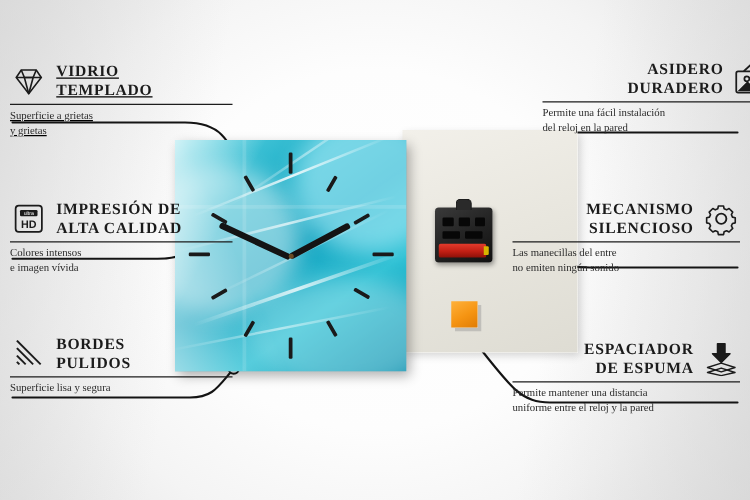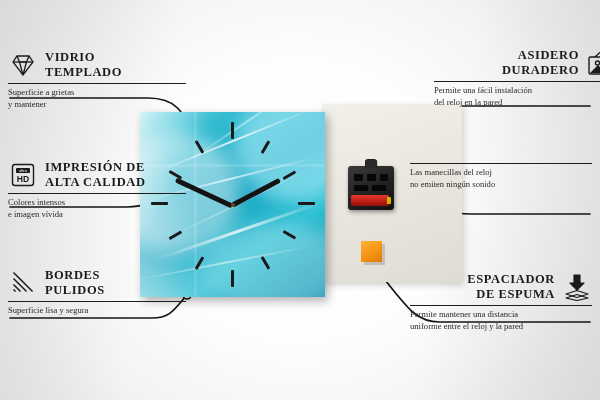--- a/index.html
+++ b/index.html
@@ -34,21 +34,21 @@
   .feat.left .ftitle{text-align:left;}
   .feat.right .ftitle{text-align:right;}
   .rule{height:0;border-top:1.1px solid #1d1d1d;margin:3px 0 3px 0;}
   .fdesc{
     font-family:"Liberation Serif", serif;
     font-size:8.6px;line-height:1.35;color:#2a2a2a;
   }
   .feat.right .fdesc{text-align:left;}
 
   
-  #f-vidrio     {left:8px; top:50px;  width:178px;}
+  #f-vidrio     {left:8px; top:50px;  width:178px;text-decoration:underline;}
   #f-impresion  {left:8px; top:160px; width:178px;}
   #f-bordes     {left:8px; top:268px; width:178px;}
   #f-asidero    {left:434px;top:48px; width:182px;}
   #f-mecanismo  {left:410px;top:160px;width:182px;}
   #f-espaciador {left:410px;top:272px;width:182px;}
 
   
   #clock{
     position:absolute;left:140px;top:112px;width:185px;height:185px;
     box-shadow:3px 4px 9px rgba(0,0,0,.30);
@@ -172,21 +172,21 @@
         </svg>
       </span>
       <div class="ftitle">
         <div>VIDRIO</div>
         <div>TEMPLADO</div>
       </div>
     </div>
     <div class="rule"></div>
     <div class="fdesc">
       <div>Superficie a grietas</div>
-      <div>y mantener</div>
+      <div>y grietas</div>
     </div>
   </div>
 
   <div class="feat left" id="f-impresion">
     <div class="head">
       <span class="ficon">
         <svg width="28" height="26" viewBox="0 0 28 26">
           <rect x="3.5" y="2.5" width="21" height="21" rx="2.5" fill="none" stroke="#1b1b1b" stroke-width="1.4"></rect>
           <rect x="7" y="6" width="14" height="5" rx="1" fill="#1b1b1b"></rect>
           <text x="14" y="10.2" font-family="Liberation Sans, sans-serif" font-size="4.2" fill="#ffffff" text-anchor="middle">ultra</text>
@@ -243,23 +243,35 @@
       </div>
     </div>
     <div class="rule"></div>
     <div class="fdesc">
       <div>Permite una fácil instalación</div>
       <div>del reloj en la pared</div>
     </div>
   </div>
 
   <div class="feat right" id="f-mecanismo">
-    <div class="rule"></div>
-    <div class="fdesc">
-      <div>Las manecillas del reloj</div>
+    <div class="head">
+      <span class="ficon">
+        <svg width="28" height="28" viewBox="0 0 28 28" fill="none" stroke="#1b1b1b" stroke-width="1.5" stroke-linejoin="round">
+          <path d="M11.6 2.4 h4.8 l.55 2.6 2.3 1.0 2.3-1.25 3.4 3.4 -1.25 2.3 1.0 2.3 2.6 .55 v4.8 l-2.6 .55 -1.0 2.3 1.25 2.3 -3.4 3.4 -2.3-1.25 -2.3 1.0 -.55 2.6 h-4.8 l-.55-2.6 -2.3-1.0 -2.3 1.25 -3.4-3.4 1.25-2.3 -1.0-2.3 -2.6-.55 v-4.8 l2.6-.55 1.0-2.3 -1.25-2.3 3.4-3.4 2.3 1.25 2.3-1.0 Z" transform="scale(.86) translate(2,2)"></path>
+          <circle cx="14" cy="14" r="4.1"></circle>
+        </svg>
+      </span>
+      <div class="ftitle">
+        <div>MECANISMO</div>
+        <div>SILENCIOSO</div>
+      </div>
+    </div>
+    <div class="rule"></div>
+    <div class="fdesc">
+      <div>Las manecillas del entre</div>
       <div>no emiten ningún sonido</div>
     </div>
   </div>
 
   <div class="feat right" id="f-espaciador">
     <div class="head">
       <span class="ficon">
         <svg width="28" height="28" viewBox="0 0 28 28" fill="#1b1b1b" stroke="#1b1b1b" stroke-width="1.2" stroke-linejoin="round">
           <path d="M11 2 h6 v8 h4 l-7 7 -7-7 h4 Z"></path>
           <path d="M14 17.5 L25 21 L14 24.5 L3 21 Z" fill="none"></path>

